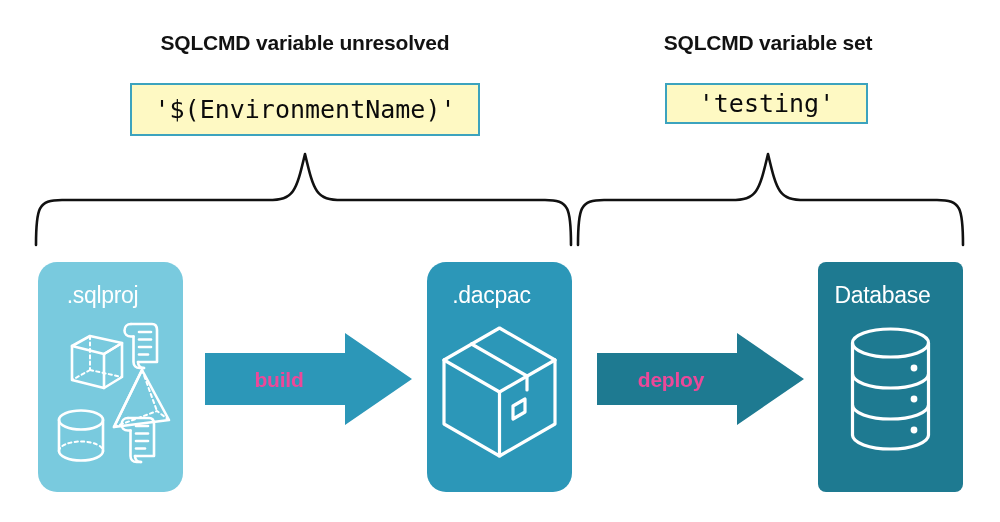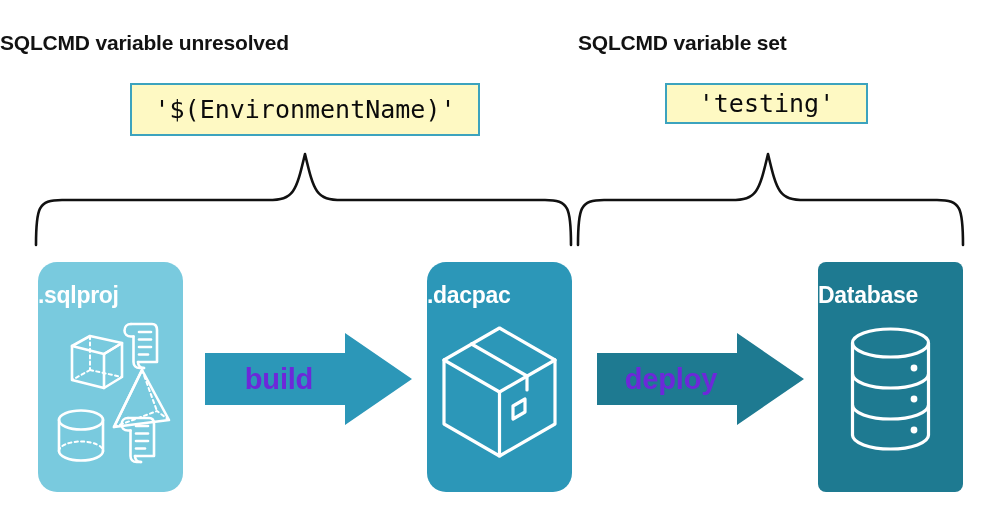--- a/index.html
+++ b/index.html
@@ -13,20 +13,21 @@
   #stage{position:absolute;left:0;top:0;width:1000px;height:522px;}
 
   
   .heading{
     position:absolute;
     font-weight:bold;
     font-size:21px;
     color:#121212;
     letter-spacing:-0.2px;
     white-space:nowrap;
+    text-align:center;
     line-height:1;
   }
   #heading-left{left:0;top:32px;width:610px;}
   #heading-right{left:578px;top:32px;width:380px;}
 
   
   .codebox{
     position:absolute;
     border:2px solid #3CA3BE;
     background:#fef9c3;
@@ -53,23 +54,23 @@
     box-sizing:border-box;
   }
   #card-sqlproj{left:38px;top:262px;width:145px;height:230px;background:#79CADE;}
   #card-dacpac{left:427px;top:262px;width:145px;height:230px;background:#2C97B8;}
   #card-database{left:818px;top:262px;width:145px;height:230px;background:#1E7A91;border-radius:8px;}
 
   .card-label{
     position:absolute;
     left:0;right:16px;
     top:22px;
-    text-align:left;
+    text-align:center;
     color:#ffffff;
-    font-weight:bold;
+    font-weight:normal;
     font-size:23px;
     letter-spacing:-0.3px;
     line-height:1;
     white-space:nowrap;
   }
   .card-art{
     position:absolute;
     left:0;top:48px;
     width:145px;height:175px;
   }
@@ -78,23 +79,23 @@
   .arrow-wrap{position:absolute;}
   #arrow-build{left:205px;top:333px;width:207px;height:92px;}
   #arrow-deploy{left:597px;top:333px;width:207px;height:92px;}
   .arrow-label{
     position:absolute;
     left:0;
     top:50%;
     transform:translateY(-50%);
     width:148px;
     text-align:center;
-    color:#6d28d9;
+    color:#ec4899;
     font-weight:bold;
-    font-size:29px;
+    font-size:21px;
     letter-spacing:-0.2px;
     line-height:1;
     white-space:nowrap;
     pointer-events:none;
   }
 </style>
 </head>
 <body>
 
 <div id="stage">

